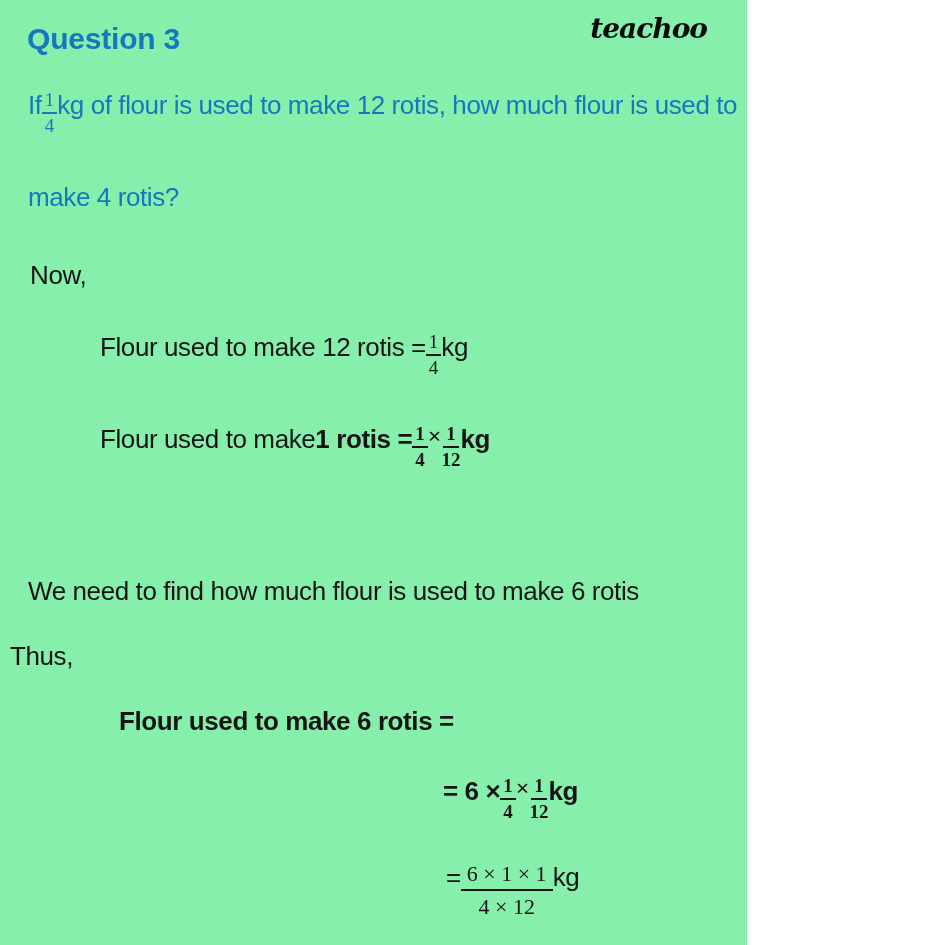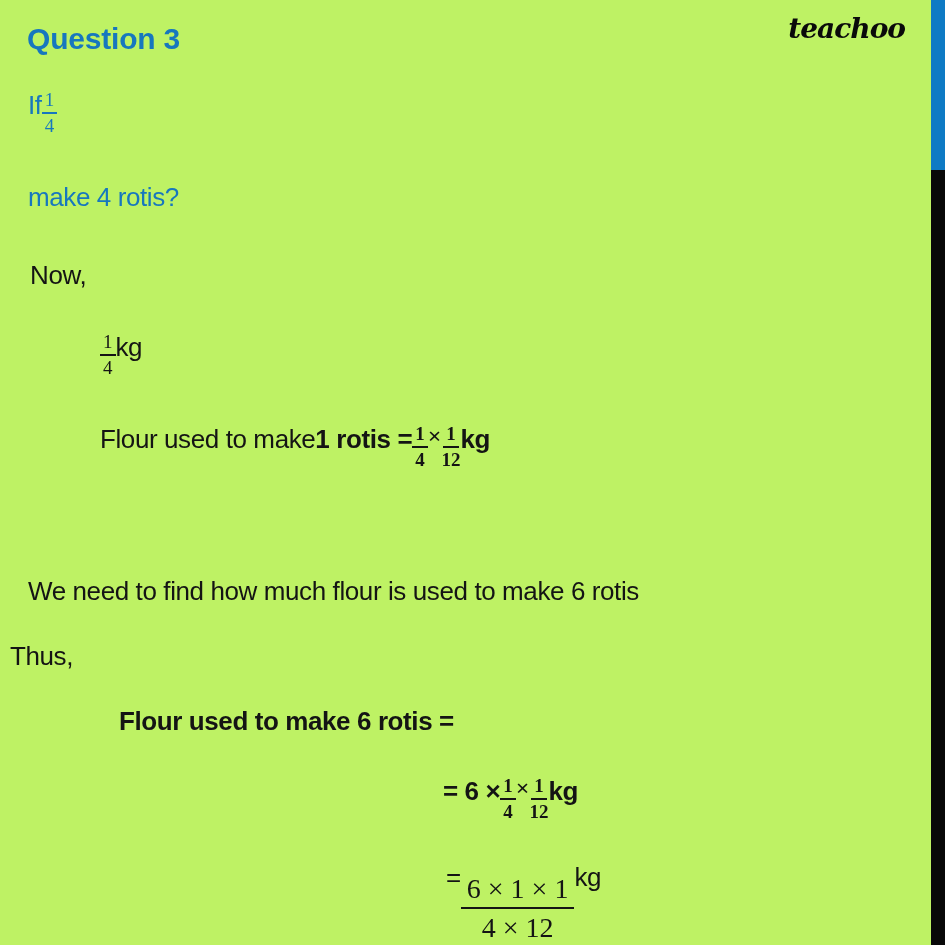--- a/index.html
+++ b/index.html
@@ -4,23 +4,23 @@
 <style>
   :root {
     --blue: #1777BE;
     --bar-blue: #0E7AC4;
     --ink: #141414;
   }
   * { margin: 0; padding: 0; box-sizing: border-box; }
   html, body { background: #ffffff; }
   .slide {
     position: relative;
-    width: 945px;
+    width: 747px;
     height: 945px;
-    background: #bef264;
+    background: #86efac;
     overflow: hidden;
     font-family: "Liberation Sans", sans-serif;
     color: var(--ink);
   }
   .txt {
     font-size: 26px;
     letter-spacing: -0.4px;
     white-space: nowrap;
     color: var(--ink);
   }
@@ -56,22 +56,21 @@
     font-size: 19px;
     line-height: 1.05;
     vertical-align: middle;
   }
   .frac .num {
     padding: 0 3px 2px 3px;
     border-bottom: 2px solid currentColor;
   }
   .frac .den { padding-top: 2px; }
   .frac.big {
-    font-size: 28px;
-    margin-top: 12px;
+    font-size: 22px;
   }
   .frac.big .num { padding: 0 6px 4px 6px; }
   .frac.big .den { padding-top: 4px; }
   .times {
     font-family: "Liberation Serif", serif;
     font-size: 24px;
     line-height: 1;
   }
   
   .bar {
@@ -92,31 +91,33 @@
 
   <div class="bar bar-blue"></div>
   <div class="bar bar-black"></div>
 
   <div class="row" style="left:28px; top:90px;">
     <span class="txt blue">If</span>
     <span class="frac blue">
         <span class="num">1</span>
         <span class="den">4</span>
       </span>
+    <span class="txt blue">kg of flour is used to make 12 rotis, how much flour is used to</span>
   </div>
 
   <div class="row" style="left:28px; top:182px;">
     <span class="txt blue">make 4 rotis?</span>
   </div>
 
   <div class="row" style="left:30px; top:260px;">
     <span class="txt">Now,</span>
   </div>
 
   <div class="row" style="left:100px; top:332px;">
+    <span class="txt">Flour used to make 12 rotis =</span>
     <span class="frac">
         <span class="num">1</span>
         <span class="den">4</span>
       </span>
     <span class="txt">kg</span>
   </div>
 
   <div class="row" style="left:100px; top:424px;">
     <span class="txt">Flour used to make</span>
     <span class="txt bold">1 rotis =</span>

